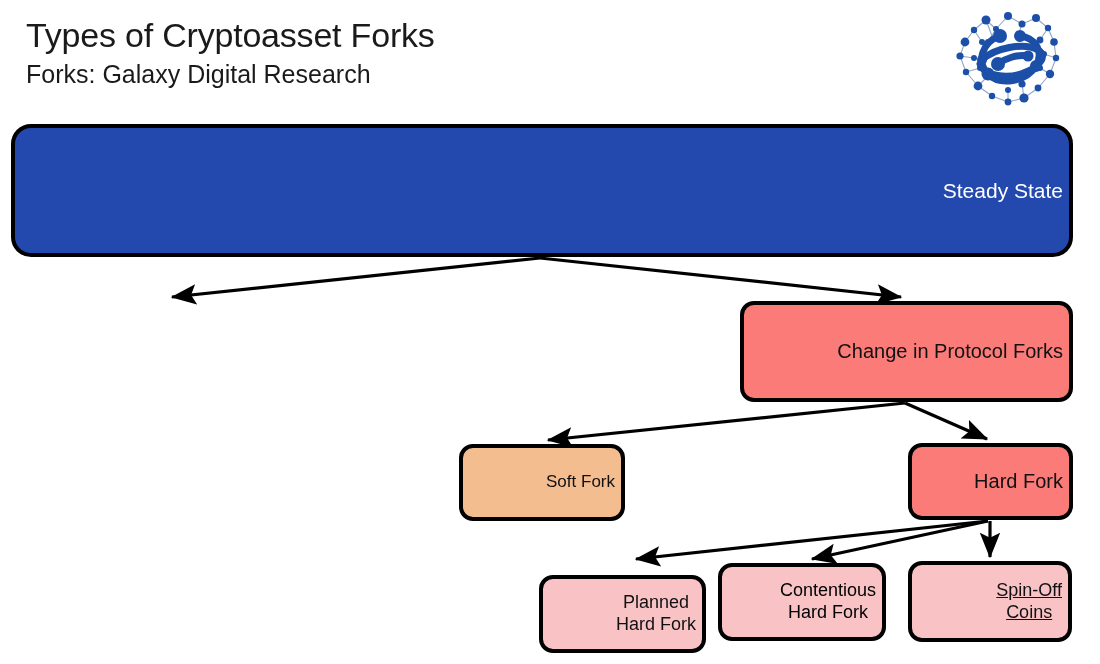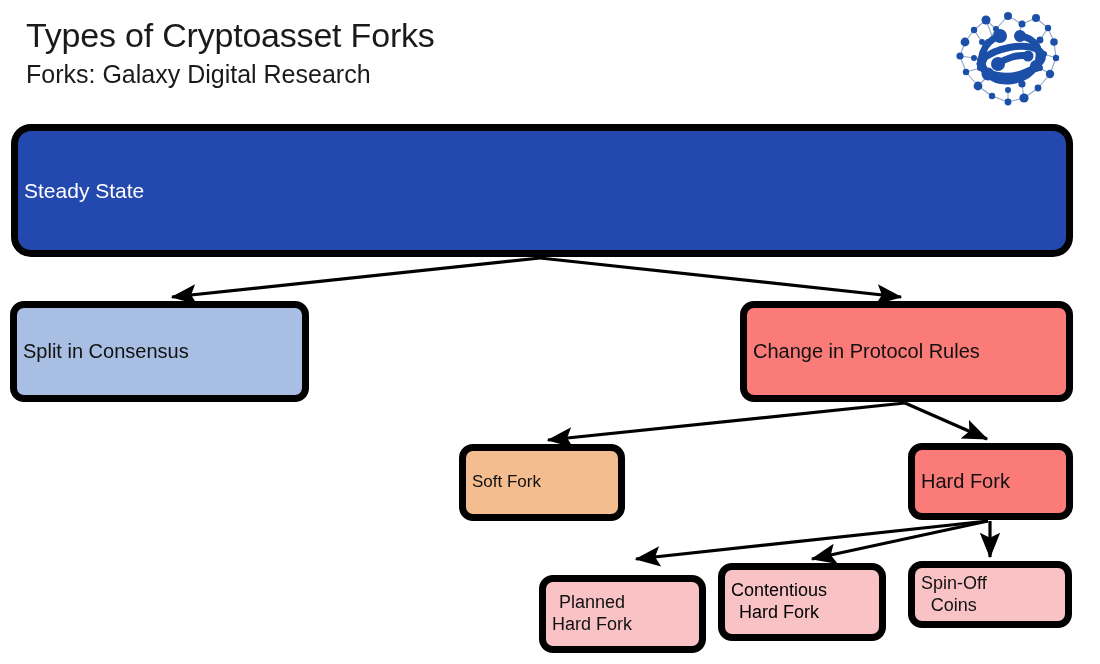--- a/index.html
+++ b/index.html
@@ -40,25 +40,25 @@
     position: absolute;
     left: 952px;
     top: 2px;
     width: 112px;
     height: 110px;
   }
   
   .node {
     position: absolute;
     box-sizing: border-box;
-    border: 7px solid #3b82f6;
+    border: 4px solid #3b82f6;
     border-radius: 14px;
     display: flex;
     align-items: center;
-    justify-content: flex-start;
+    justify-content: flex-end;
     text-align: center;
     line-height: 1.22;
     color: #111111;
     z-index: 3;
   }
   .node .lbl { display: block; padding: 0 6px; }
 
   #node-steady-state {
     left: 11px; top: 124px; width: 1062px; height: 133px;
     background: #2449ae;
@@ -91,23 +91,24 @@
     background: #f9c3c6;
     font-size: 18px;
     margin-top: 12px;
   }
   #node-contentious-hard-fork {
     left: 718px; top: 563px; width: 168px; height: 78px;
     background: #f9c3c6;
     font-size: 18px;
   }
   #node-spin-off-coins {
-    left: 908px; top: 561px; width: 164px; height: 67px;
+    left: 908px; top: 561px; width: 164px; height: 81px;
     background: #f9c3c6;
     font-size: 18px;
+    text-decoration: underline;
   }
   
   #edges {
     position: absolute;
     left: 0; top: 0;
     width: 1100px; height: 664px;
     z-index: 2;
     pointer-events: none;
   }
 </style>
@@ -188,25 +189,22 @@
       <path d="M905,403 L987,439"></path>
       <path d="M988,521 L636,559"></path>
       <path d="M988,521 L812,559"></path>
       <path d="M990,521 L990,557"></path>
     </g>
   </svg>
 
   <div class="node" id="node-steady-state" style="background: rgb(36, 73, 174); color: rgb(255, 255, 255); border-color: rgb(0, 0, 0);">
     <span class="lbl">Steady State</span>
   </div>
-  <div class="node" id="node-split-consensus" style="background: rgb(168, 191, 227); color: rgb(17, 17, 17); border-color: rgb(0, 0, 0);">
-    <span class="lbl">Split in Consensus</span>
-  </div>
   <div class="node" id="node-protocol-rules" style="background: rgb(250, 123, 120); color: rgb(17, 17, 17); border-color: rgb(0, 0, 0);">
-    <span class="lbl">Change in Protocol Rules</span>
+    <span class="lbl">Change in Protocol Forks</span>
   </div>
   <div class="node" id="node-soft-fork" style="background: rgb(244, 189, 143); color: rgb(17, 17, 17); border-color: rgb(0, 0, 0);">
     <span class="lbl">Soft Fork</span>
   </div>
   <div class="node" id="node-hard-fork" style="background: rgb(250, 123, 120); color: rgb(17, 17, 17); border-color: rgb(0, 0, 0);">
     <span class="lbl">Hard Fork</span>
   </div>
   <div class="node" id="node-planned-hard-fork" style="background: rgb(249, 195, 198); color: rgb(17, 17, 17); border-color: rgb(0, 0, 0);">
     <span class="lbl">Planned<br>Hard Fork</span>
   </div>

